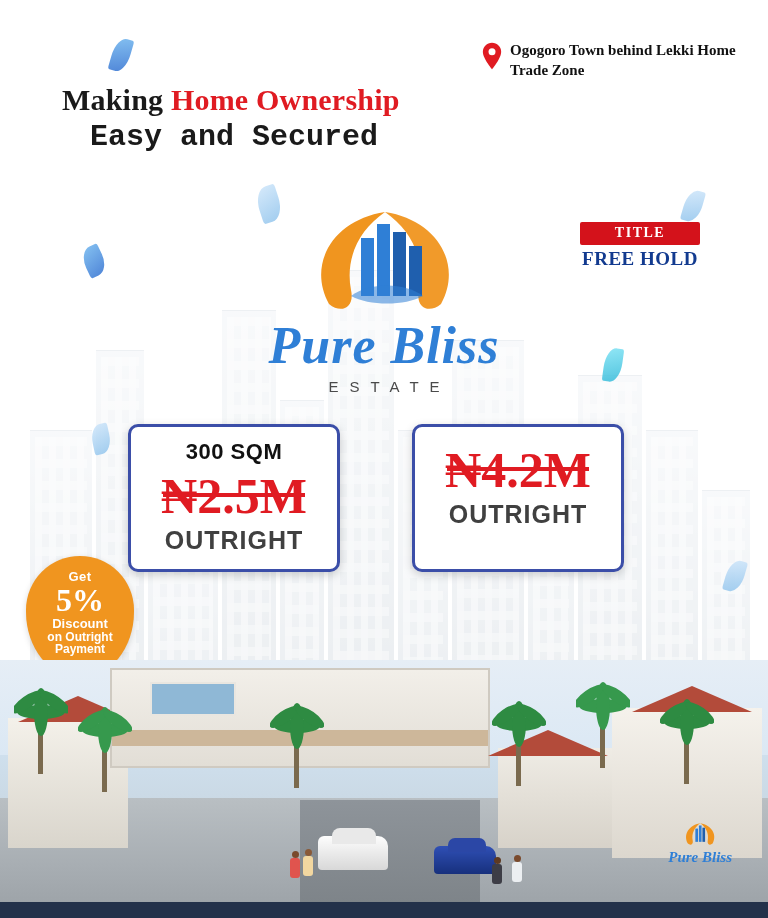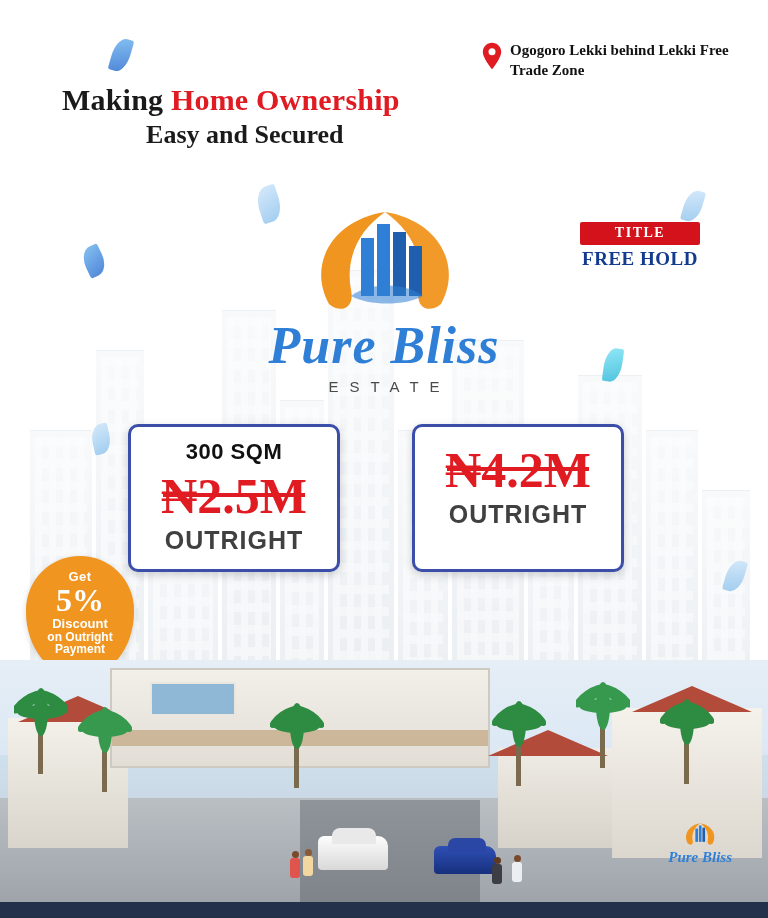--- a/index.html
+++ b/index.html
@@ -52,24 +52,23 @@
   .leaf.pale  { background: linear-gradient(160deg, #cfe6fa, #8fc3ec); }
 
   
   .headline {
     position: absolute;
     left: 62px; top: 82px;
     font-family: "Liberation Serif", serif;
     font-weight: bold;
     color: #1a1a1a;
     line-height: 1.22;
-    text-align: center;
   }
   .headline .l1 { font-size: 30px; letter-spacing: .2px; }
-  .headline .l2 { font-size: 26px; padding-left: 28px; }
+  .headline .l2 { font-size: 30px; padding-left: 28px; font-family: Liberation Mono, monospace; }
   .hl-red { color: #e01b22; }
 
   
   .location {
     position: absolute;
     left: 482px; top: 40px;
     display: flex;
     align-items: flex-start;
     gap: 8px;
   }
@@ -326,21 +325,21 @@
       <span>Making </span><span class="hl-red">Home Ownership</span>
     </div>
     <div class="l2">Easy and Secured</div>
   </div>
 
   <div class="location">
     <svg class="pin" viewBox="0 0 24 32">
       <path d="M12 0C5.9 0 1 4.9 1 11c0 8.2 11 21 11 21s11-12.8 11-21C23 4.9 18.1 0 12 0z" fill="#e01b22"></path>
       <circle cx="12" cy="11" r="4.2" fill="#ffffff"></circle>
     </svg>
-    <div class="location-text">Ogogoro Lekki behind Lekki Free Trade Zone</div>
+    <div class="location-text">Ogogoro Town behind Lekki Home Trade Zone</div>
   </div>
 
   <div class="freehold">
     <svg class="fh-wings" viewBox="0 0 148 26" preserveAspectRatio="none">
       <polygon points="0,26 16,2 132,2 148,26" fill="#8f1016"></polygon>
     </svg>
     <div class="fh-top">TITLE</div>
     <div class="fh-bottom">FREE HOLD</div>
   </div>
 

